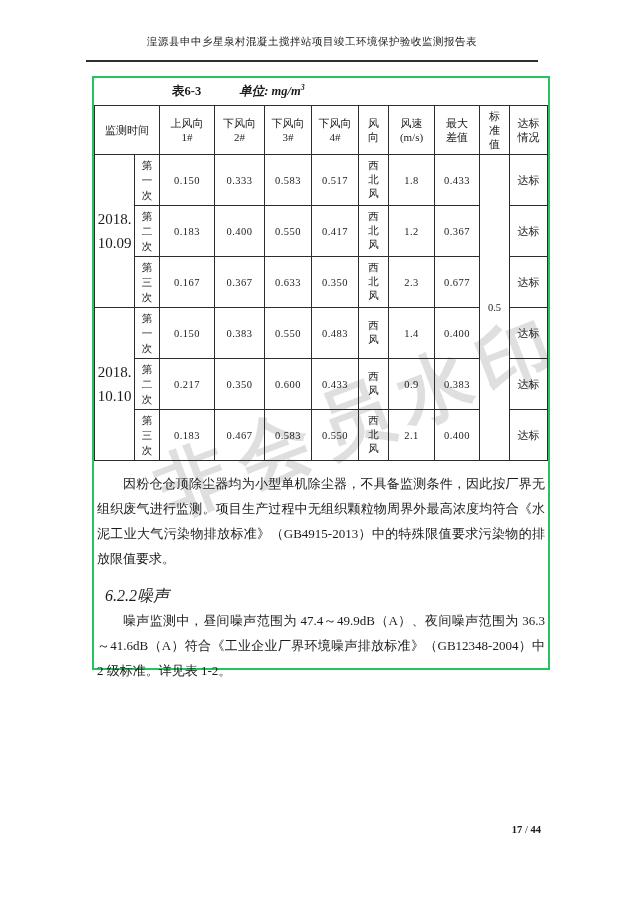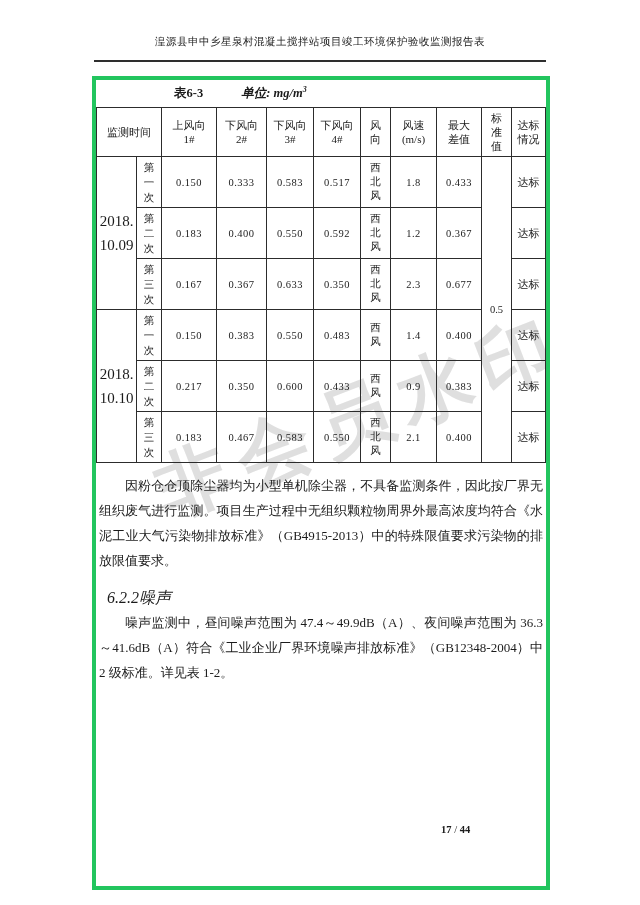--- a/index.html
+++ b/index.html
@@ -4,39 +4,39 @@
 <style>
   html,body { margin:0; padding:0; background:#e9e9e9; }
   .page {
     position:relative; width:640px; height:905px; margin:0 auto;
     background:#ffffff; overflow:hidden;
     font-family:"Liberation Serif","DejaVu Serif",serif;
     color:#1b1b1b;
   }
   
   .doc-header {
-    position:absolute; left:94px; top:35px; width:452px;
+    position:absolute; left:86px; top:35px; width:452px;
     text-align:center; font-size:10.5px; letter-spacing:0.5px;
     padding-bottom:11px; border-bottom:2px solid #2e2e2e;
     z-index:2;
   }
   
   .watermark {
     position:absolute; left:128px; top:368px; width:464px;
     text-align:center; white-space:nowrap;
     font-family:"Liberation Sans","DejaVu Sans",sans-serif;
     font-size:74px; letter-spacing:12px; font-weight:bold;
     color:#c6c6c6; opacity:0.55;
     transform:rotate(-21deg);
     z-index:1; pointer-events:none;
   }
   
   .content-box {
-    position:absolute; left:92px; top:76px; width:458px; height:814px;
-    border:4px solid #22c55e; box-sizing:border-box;
+    position:absolute; left:92px; top:76px; width:458px; height:594px;
+    border:2px solid #22c55e; box-sizing:border-box;
     z-index:2; background:transparent;
   }
   .table-caption {
     height:27px; display:flex; align-items:center;
     font-size:12.5px; font-weight:bold; white-space:nowrap;
   }
   .table-caption .cap-label { margin-left:78px; }
   .table-caption .cap-title { margin-left:36px; letter-spacing:1px; }
   .table-caption .cap-unit  { margin-left:38px;font-style:italic; }
   .table-caption sup { font-size:8px; }
@@ -64,21 +64,21 @@
     text-align:justify;
   }
   .body-text p { margin:0; text-indent:2em; }
   .section-heading {
     margin:12px 3px 0 3px; font-size:16px; line-height:25px;
     text-indent:0.5em;
     font-style:italic;
   }
   .page-number {
     position:absolute; top:824px; left:441px; width:100px;
-    text-align:left; font-size:10.5px; font-weight:bold; z-index:2;
+    text-align:right; font-size:10.5px; font-weight:bold; z-index:2;
   }
   .page-number .slash { font-weight:normal; }
 </style>
 </head>
 <body>
 
 <div class="page">
 
   <div class="watermark">非会员水印</div>
 
@@ -131,21 +131,21 @@
             <td class="num-cell">1.8</td>
             <td class="num-cell">0.433</td>
             <td class="std-cell" rowspan="6">0.5</td>
             <td class="status-cell">达标</td>
           </tr>
           <tr>
             <td class="seq-cell">第<br>二<br>次</td>
             <td class="num-cell">0.183</td>
             <td class="num-cell">0.400</td>
             <td class="num-cell">0.550</td>
-            <td class="num-cell">0.592</td>
+            <td class="num-cell">0.417</td>
             <td class="wind-cell">西<br>北<br>风</td>
             <td class="num-cell">1.2</td>
             <td class="num-cell">0.367</td>
             <td class="status-cell">达标</td>
           </tr>
           <tr>
             <td class="seq-cell">第<br>三<br>次</td>
             <td class="num-cell">0.167</td>
             <td class="num-cell">0.367</td>
             <td class="num-cell">0.633</td>

